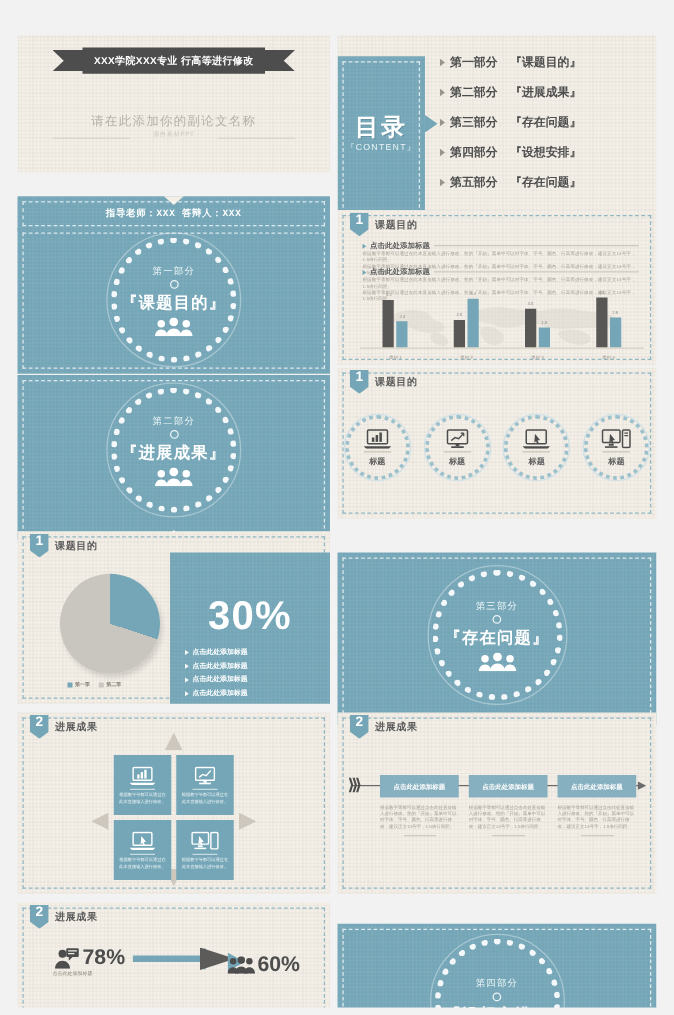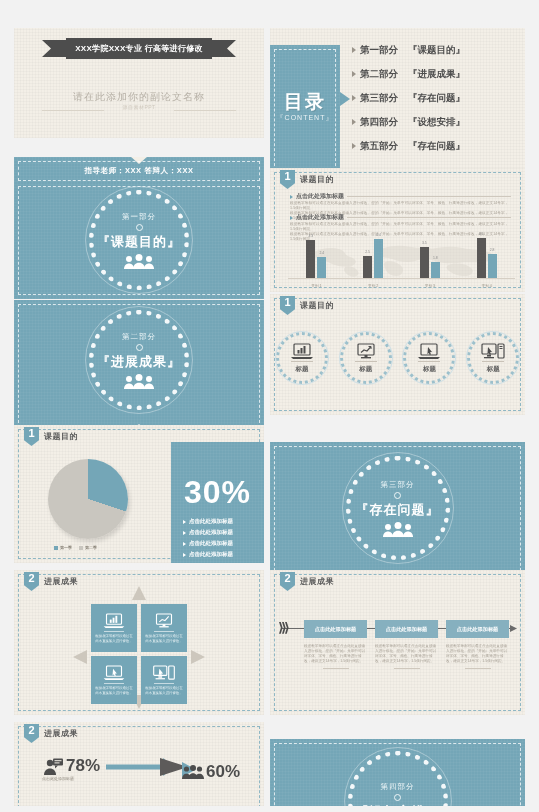--- a/index.html
+++ b/index.html
@@ -43,21 +43,21 @@
   .t-sub{position:absolute;left:0;right:0;top:62px;text-align:center;color:#b6b0a6;font-size:10px;letter-spacing:1px;}
   .t-rule{position:absolute;top:82px;height:1px;background:#d9d3c8;}
   .t-rule.l{left:28px;width:62px;}
   .t-rule.r{right:28px;width:62px;}
   .t-wm{position:absolute;left:0;right:0;top:76px;text-align:center;color:#cfc8bd;font-size:5px;letter-spacing:.5px;}
 
   
   #s2{left:14px;top:140px;width:250px;height:28px;}
   .notch{position:absolute;left:50%;transform:translateX(-50%);top:-1px;width:18px;height:8px;
     background:#f3efe7;clip-path:polygon(0 0,100% 0,50% 100%);}
-  .presenter{position:absolute;left:0;right:0;top:9px;text-align:center;color:#fff;font-size:7.5px;font-weight:bold;letter-spacing:.6px;}
+  .presenter{position:absolute;left:0;right:0;top:9px;text-align:center;color:#fff;font-size:7.5px;font-weight:bold;letter-spacing:.6px;font-family:Liberation Mono, monospace;}
 
   
   #s3{left:14px;top:165px;width:250px;height:117px;}
   #s4{left:14px;top:283px;width:250px;height:132px;}
   .rope{position:absolute;border-radius:50%;
     border:5px dotted rgba(255,255,255,.92);
     box-sizing:border-box;}
   .rope::after{content:"";position:absolute;inset:-9px;border-radius:50%;border:1px solid rgba(255,255,255,.35);}
   .circ-wrap{position:absolute;left:50%;transform:translateX(-50%);}
   .circ-inner{position:absolute;inset:0;display:flex;flex-direction:column;align-items:center;justify-content:center;}
@@ -116,21 +116,21 @@
   
   #s8{left:14px;top:425px;width:250px;height:138px;}
   .pie{position:absolute;left:34px;top:34px;width:80px;height:80px;border-radius:50%;
     background:conic-gradient(from 0deg,#74a6b7 0 30%, #c9c6bf 30% 100%);
     box-shadow:2px 3px 4px rgba(0,0,0,.13);}
   .pielegend{position:absolute;left:40px;top:120px;display:flex;gap:7px;}
   .pielegend .li{display:flex;align-items:center;gap:2px;font-size:4px;color:#8d877c;}
   .sw{width:4px;height:4px;}
   .sw.a{background:#74a6b7;}
   .sw.b{background:#c9c6bf;}
-  .panel30{position:absolute;right:0;top:0;width:93px;height:100%;}
+  .panel30{position:absolute;right:0;top:0;width:93px;height:100%;padding-left:35px;}
   .big30{position:absolute;left:0;right:0;top:32px;text-align:center;color:#fff;font-size:32px;font-weight:bold;letter-spacing:1px;}
   .p-list{position:absolute;left:12px;top:76px;display:flex;flex-direction:column;gap:4px;}
   .p-item{display:flex;align-items:center;gap:3px;color:#fff;font-size:5.5px;font-weight:bold;}
   .p-item .t{width:0;height:0;border-left:3px solid #fff;border-top:2px solid transparent;border-bottom:2px solid transparent;}
 
   
   #s9{left:270px;top:425px;width:255px;height:138px;}
 
   
   #s10{left:14px;top:570px;width:250px;height:145px;}

